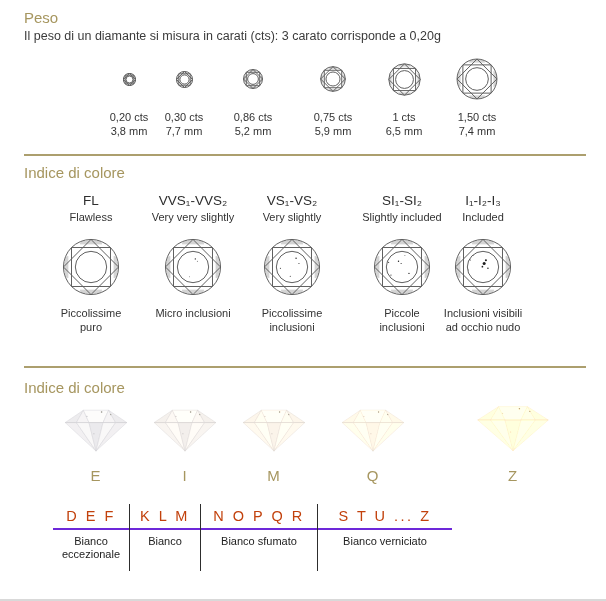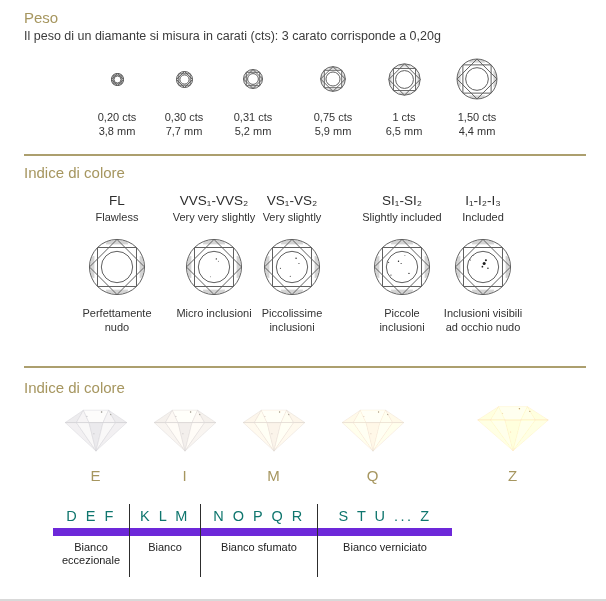--- a/index.html
+++ b/index.html
@@ -14,50 +14,50 @@
 
   
   svg.dtop{stroke:#5f5f5f;stroke-width:1;fill:none;display:block;}
   .gmark{fill:#d4d4d4;stroke:none;}
   .incl{fill:#1f1f1f;stroke:none;}
 
   
   .wcol{position:absolute;top:53px;width:70px;display:flex;flex-direction:column;align-items:center;}
   .wdia{height:52px;display:flex;align-items:center;justify-content:center;}
   .wlabel{margin-top:6px;font-size:11px;line-height:13.5px;color:#333;text-align:center;}
-  .wc1{left:82px}.wc2{left:149px}.wc3{left:218px}.wc4{left:298px}.wc5{left:369px}.wc6{left:442px}
+  .wc1{left:94px}.wc2{left:149px}.wc3{left:218px}.wc4{left:298px}.wc5{left:369px}.wc6{left:442px}
 
   
   .ccol{position:absolute;top:193px;width:96px;display:flex;flex-direction:column;align-items:center;}
   .cgrade{font-size:13.5px;color:#2e2e2e;text-align:center;white-space:nowrap;}
   .csub{margin-top:3px;font-size:11px;color:#333;text-align:left;white-space:nowrap;}
   .cdia{margin-top:15px;}
   .cdesc{margin-top:11px;font-size:11px;line-height:13.5px;color:#333;text-align:center;max-width:82px;}
-  .cc1{left:69px}.cc2{left:166px}.cc3{left:244px}.cc4{left:354px}.cc5{left:435px}
+  .cc1{left:43px}.cc2{left:145px}.cc3{left:244px}.cc4{left:354px}.cc5{left:435px}
 
   
   .citem{position:absolute;top:404px;width:96px;display:flex;flex-direction:column;align-items:center;}
   .citem svg{width:70px;height:52px;display:block;}
   .citem.big svg{width:80px;height:56px;}
   .cletter{margin-top:11px;font-size:15px;color:#a6965f;letter-spacing:1px;}
   .ci1{left:48px}.ci2{left:137px}.ci3{left:226px}.ci4{left:325px}.ci5{left:465px;top:400px;}
   .tint-e{filter:sepia(0.03);}
   .tint-i{filter:sepia(0.12);}
   .tint-m{filter:sepia(0.22);}
   .tint-q{filter:sepia(0.32);}
   .tint-z{filter:sepia(0.55) saturate(1.25);}
 
   
   .color-table{position:absolute;left:53px;top:504px;width:485px;display:flex;}
   .tcol{border-right:1.5px solid #2d2d2d;box-sizing:border-box;}
   .tcol:last-child{border-right:none;}
   .tw1{width:77px}.tw2{width:86px}.tw3{width:71px}.tw4{width:117px}.tw5{width:134px}
   .tletters{height:24px;display:flex;align-items:center;justify-content:center;
-            font-size:14.5px;letter-spacing:2.5px;color:#0f766e;
-            border-bottom:8px solid #6d28d9;white-space:nowrap;}
+            font-size:14.5px;letter-spacing:2.5px;color:#c2410c;
+            border-bottom:2px solid #6d28d9;white-space:nowrap;}
   .tlabel{padding-top:5px;font-size:11px;line-height:13px;text-align:center;color:#222;min-height:36px;}
 </style>
 </head>
 <body>
 
 <div class="screen">
 
   <svg width="0" height="0" style="position:absolute" aria-hidden="true">
     <defs>
       <clipPath id="gclip">
@@ -122,21 +122,21 @@
       <div>7,7 mm</div>
     </div>
   </div>
   <div class="wcol wc3">
     <div class="wdia">
         <svg class="dtop" width="20" height="20" viewBox="0 0 100 100">
           <use href="#dtop"></use>
         </svg>
       </div>
     <div class="wlabel">
-      <div>0,31 cts</div>
+      <div>0,86 cts</div>
       <div>5,2 mm</div>
     </div>
   </div>
   <div class="wcol wc4">
     <div class="wdia">
         <svg class="dtop" width="26" height="26" viewBox="0 0 100 100">
           <use href="#dtop"></use>
         </svg>
       </div>
     <div class="wlabel">
@@ -156,37 +156,37 @@
     </div>
   </div>
   <div class="wcol wc6">
     <div class="wdia">
         <svg class="dtop" width="42" height="42" viewBox="0 0 100 100">
           <use href="#dtop"></use>
         </svg>
       </div>
     <div class="wlabel">
       <div>1,50 cts</div>
-      <div>4,4 mm</div>
+      <div>7,4 mm</div>
     </div>
   </div>
 
   <div class="divider d1"></div>
 
   <div class="sec-title" style="top:164px">Indice di colore</div>
 
   <div class="ccol cc1">
     <div class="cgrade">FL</div>
     <div class="csub">Flawless</div>
     <div class="cdia">
         <svg class="dtop" width="58" height="58" viewBox="0 0 100 100">
           <use href="#dtop"></use>
         </svg>
       </div>
-    <div class="cdesc">Perfettamente nudo</div>
+    <div class="cdesc">Piccolissime puro</div>
   </div>
   <div class="ccol cc2">
     <div class="cgrade">VVS₁-VVS₂</div>
     <div class="csub">Very very slightly</div>
     <div class="cdia">
         <svg class="dtop" width="58" height="58" viewBox="0 0 100 100">
           <use href="#dtop"></use>
       <g class="incl">
             <circle cx="54" cy="36" r="1.1"></circle>
             <circle cx="57.5" cy="40" r="0.8"></circle>

